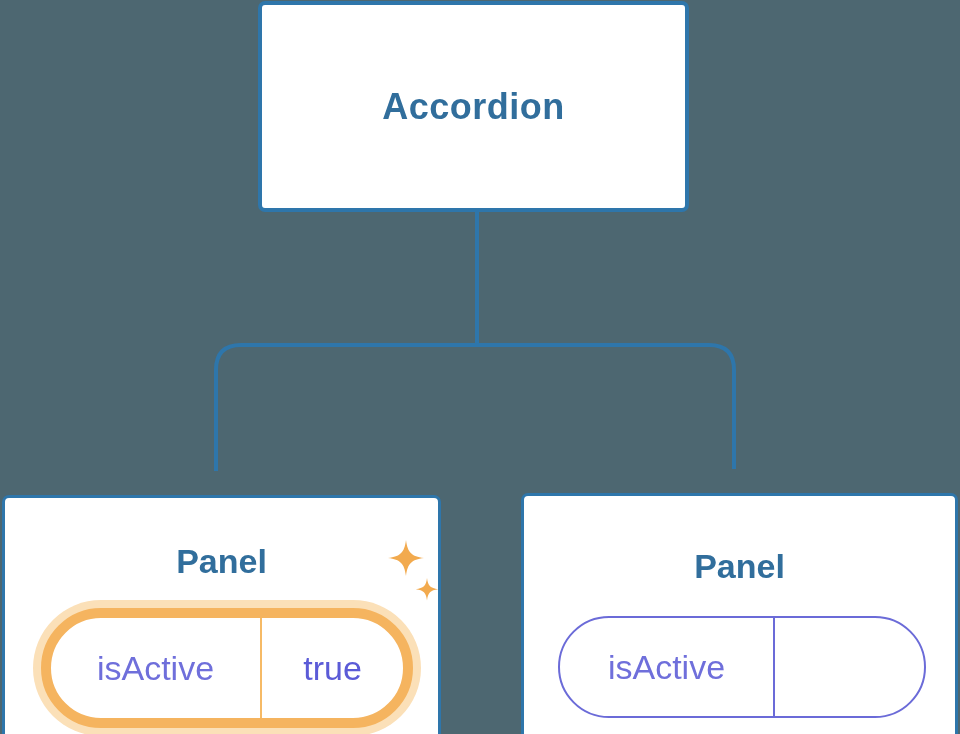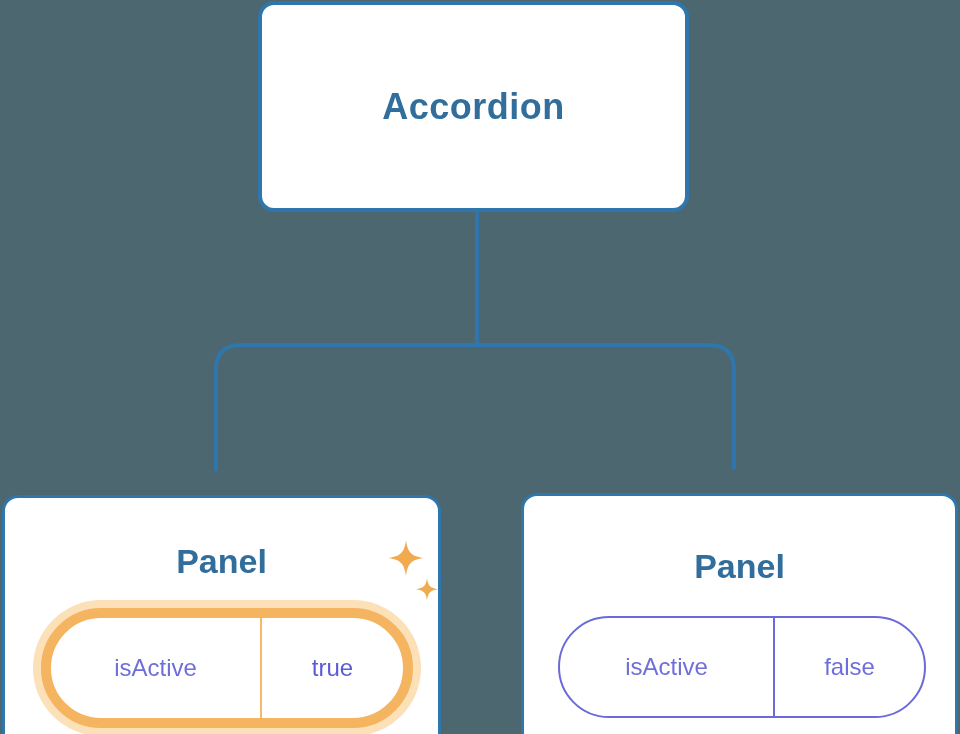--- a/index.html
+++ b/index.html
@@ -18,21 +18,21 @@
     position: absolute;
     left: 0;
     top: 0;
     pointer-events: none;
   }
   .node {
     position: absolute;
     box-sizing: border-box;
     background: #ffffff;
     border: 3px solid #2e76ab;
-    border-radius: 16px;
+    border-radius: 7px;
   }
   .accordion-node {
     left: 258px;
     top: 1px;
     width: 431px;
     height: 211px;
     border-width: 4px;
     display: flex;
     align-items: center;
     justify-content: center;
@@ -92,21 +92,21 @@
     top: 120px;
     width: 368px;
     height: 102px;
     border: 2px solid #6b6bd8;
     border-radius: 60px;
   }
   .pill-cell {
     display: flex;
     align-items: center;
     justify-content: center;
-    font-size: 24px;
+    font-size: 34px;
     color: #6f6fdb;
   }
   .pill-active .cell-name  { width: 209px; }
   .pill-active .cell-value { width: 141px; font-weight: normal; color: #5b5bd7; }
   .pill-inactive .cell-name  { width: 213px; }
   .pill-inactive .cell-value { width: 149px; }
   .pill-divider {
     width: 2px;
     align-self: stretch;
   }
@@ -141,21 +141,20 @@
       <div class="pill-divider"></div>
       <div class="pill-cell cell-value">true</div>
     </div>
   </div>
 
   <div class="node panel-node panel-right">
     <div class="panel-title">Panel</div>
     <div class="state-pill pill-inactive">
       <div class="pill-cell cell-name">isActive</div>
       <div class="pill-divider"></div>
-      <div class="pill-cell cell-value">false</div>
     </div>
   </div>
 
   <svg class="sparkles" width="54" height="66" viewBox="0 0 54 66">
     <path d="M20 2 C21.6 14.5 25.5 18.4 38 20 C25.5 21.6 21.6 25.5 20 38 C18.4 25.5 14.5 21.6 2 20 C14.5 18.4 18.4 14.5 20 2 Z" fill="#f2aa4e"></path>
     <path d="M41 40 C42 47.8 44.4 50.2 52.2 51.2 C44.4 52.2 42 54.6 41 62.4 C40 54.6 37.6 52.2 29.8 51.2 C37.6 50.2 40 47.8 41 40 Z" fill="#f2aa4e"></path>
   </svg>
 
 </div>
 

